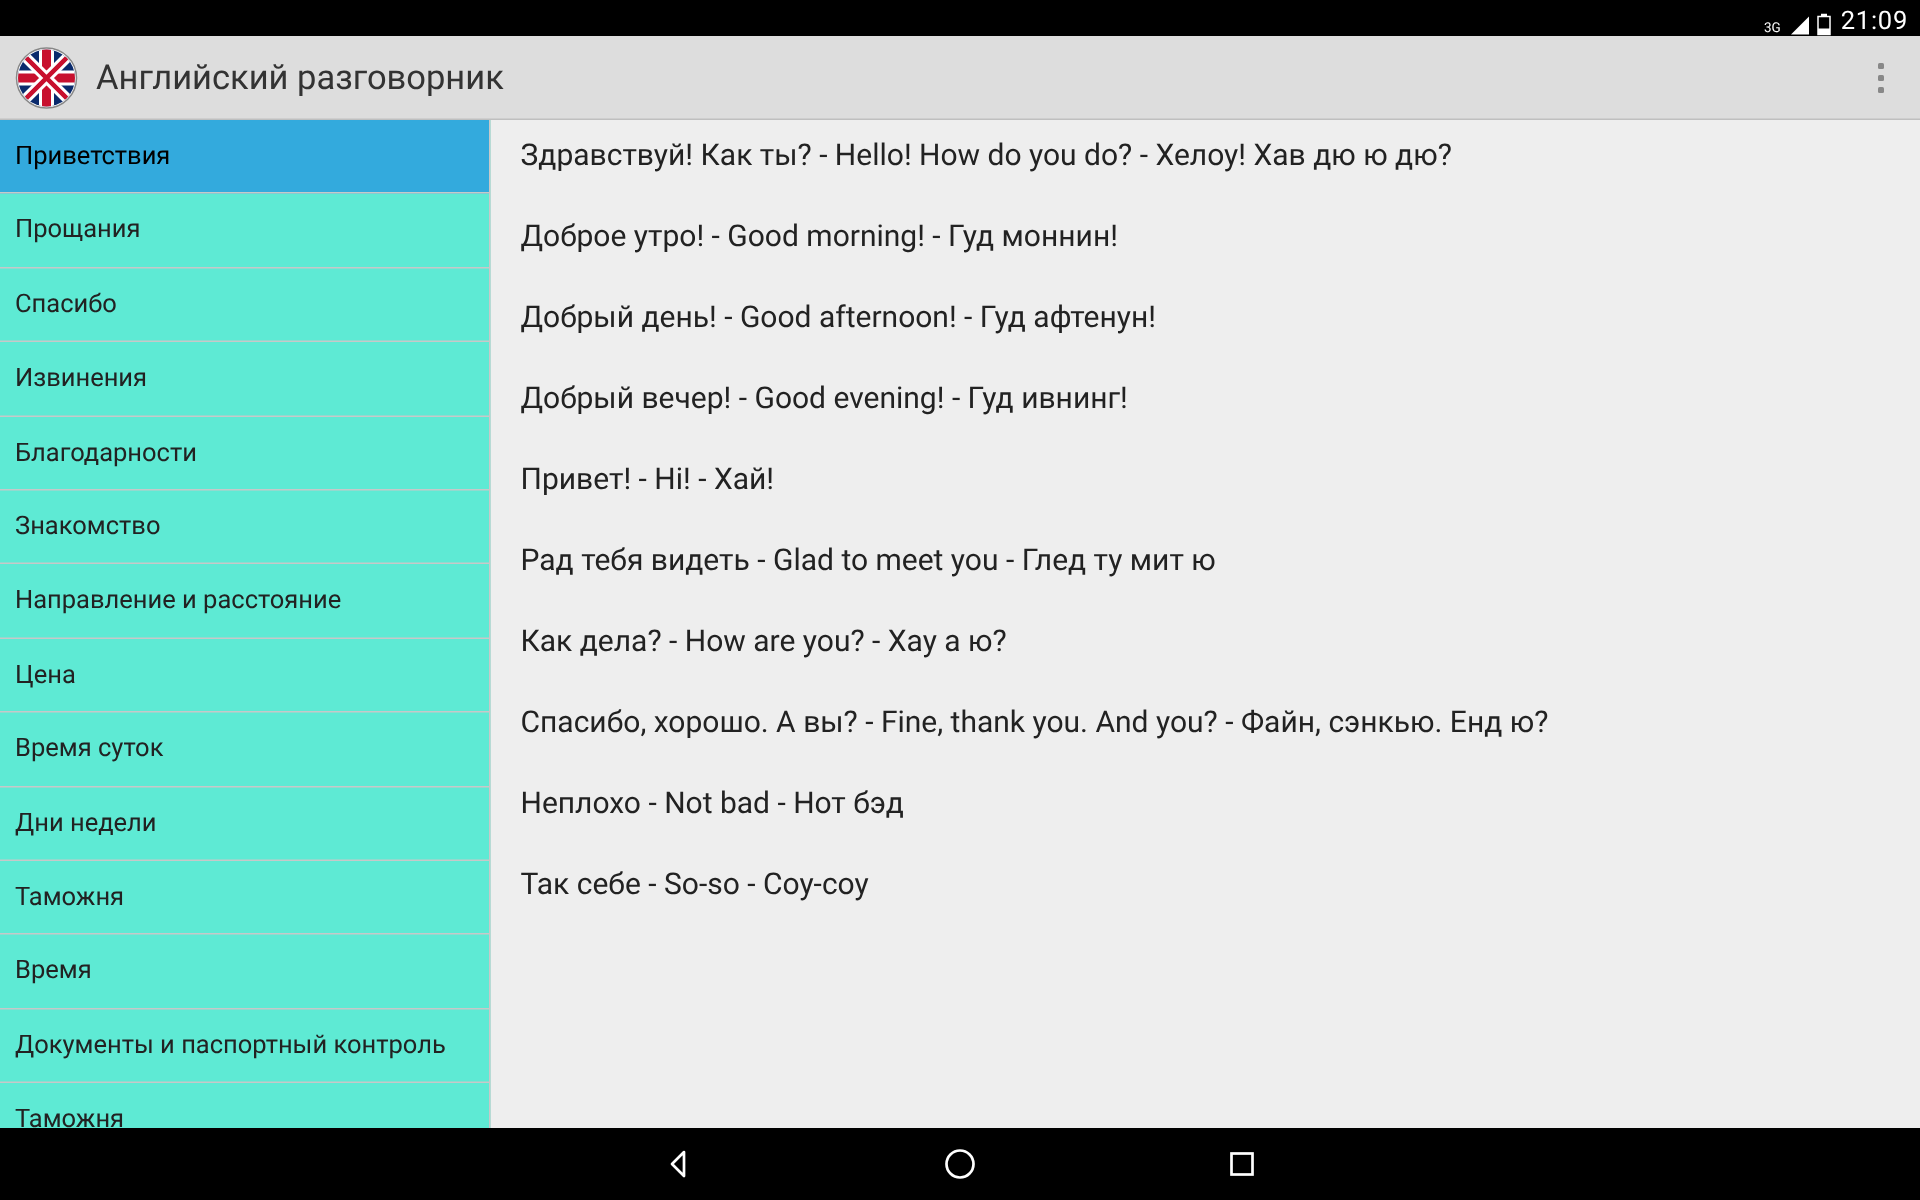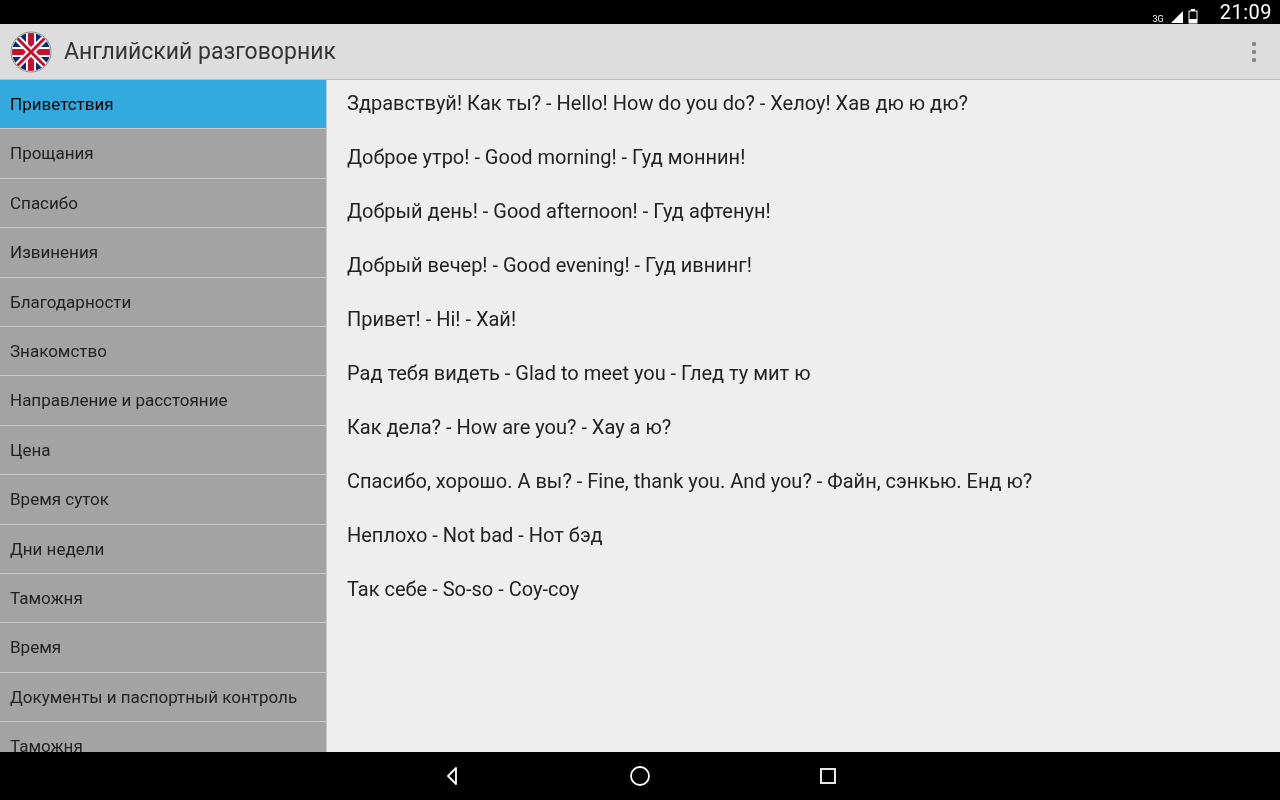--- a/index.html
+++ b/index.html
@@ -11,21 +11,21 @@
     color: #fff;
     display: flex;
     align-items: flex-end;
     justify-content: flex-end;
     padding: 0 8px;
     font-size: 13px;
     gap: 4px;
   }
   .status-bar .sig-label { font-size: 9px; margin-right: 2px; }
   .status-bar .signal-icon svg, .status-bar .battery-icon svg { display:block; }
-  .status-bar .time { margin-left: 18px; font-size: 20px; letter-spacing: 0.5px; }
+  .status-bar .time { margin-left: 2px; font-size: 17px; letter-spacing: 0.5px; }
   
   .action-bar {
     height: 56px;
     background: #dddddd;
     border-bottom: 1px solid #bfbfbf;
     display: flex;
     align-items: center;
     padding: 0 10px;
   }
   .action-bar .app-icon { width: 42px; height: 42px; margin-right: 12px; }
@@ -35,21 +35,21 @@
   .overflow-dots span { width:4px; height:4px; background:#888; border-radius:1px; }
   
   .content {
     display: flex;
     height: 672px;
     background: #eeeeee;
   }
   
   .sidebar {
     width: 327px;
-    background: #a3a3a3;
+    background: #5eead4;
     border-right: 1px solid #c8c8c8;
     overflow-y: hidden;
   }
   .sidebar-item {
     padding: 14px 10px 14px 10px;
     border-bottom: 1px solid #c8c8c8;
     font-size: 17px;
     color: #222;
     cursor: pointer;
     line-height: 1.2;

